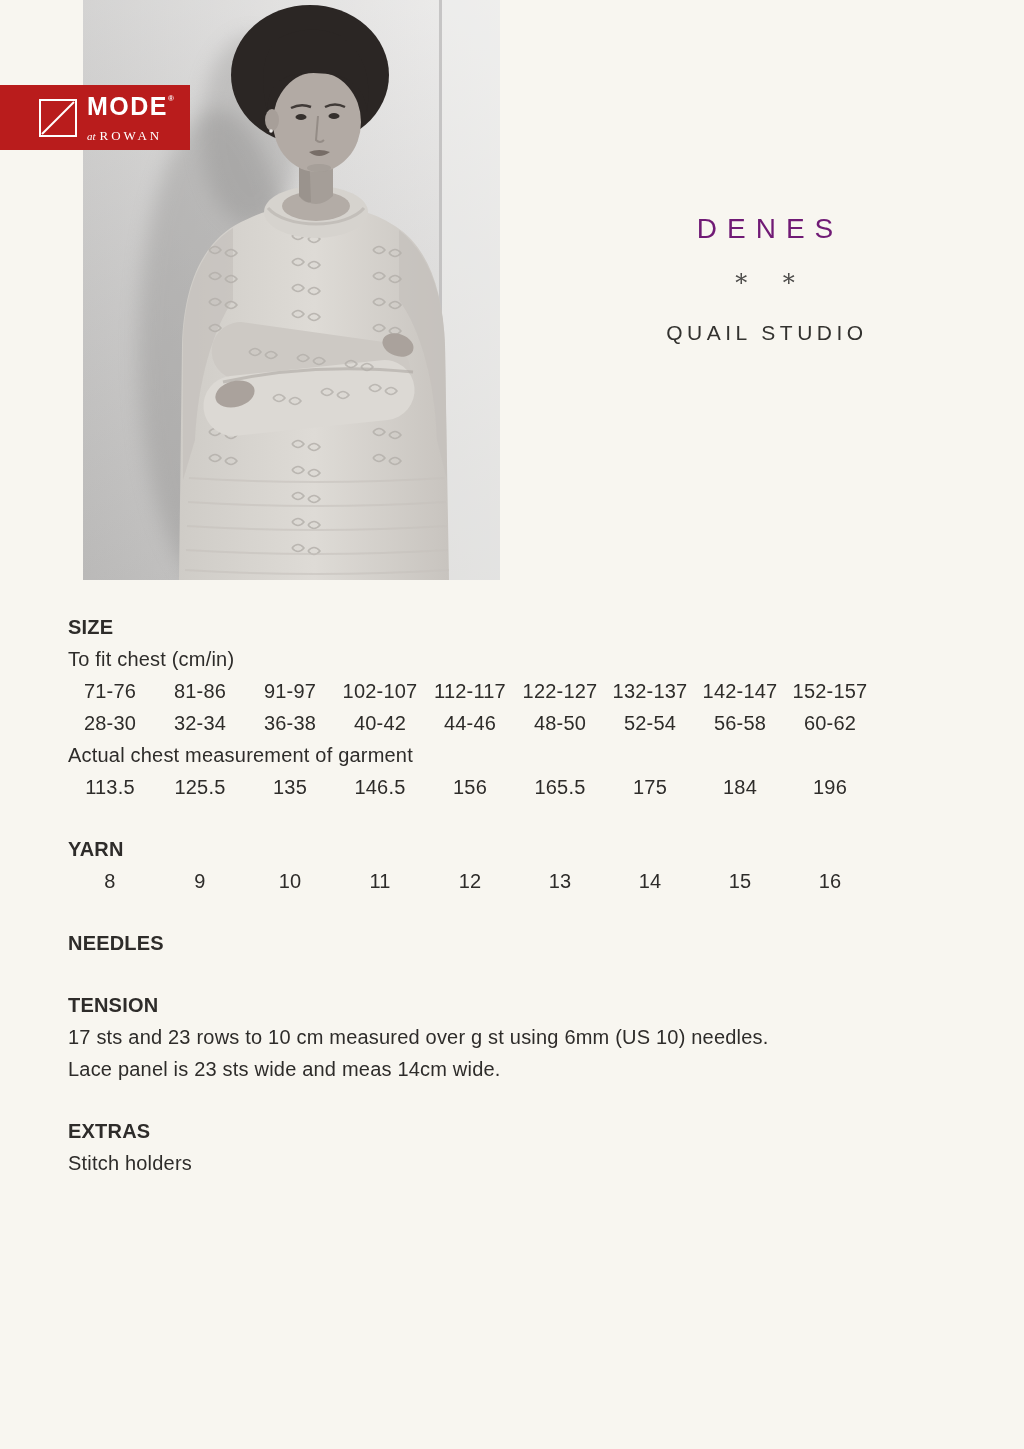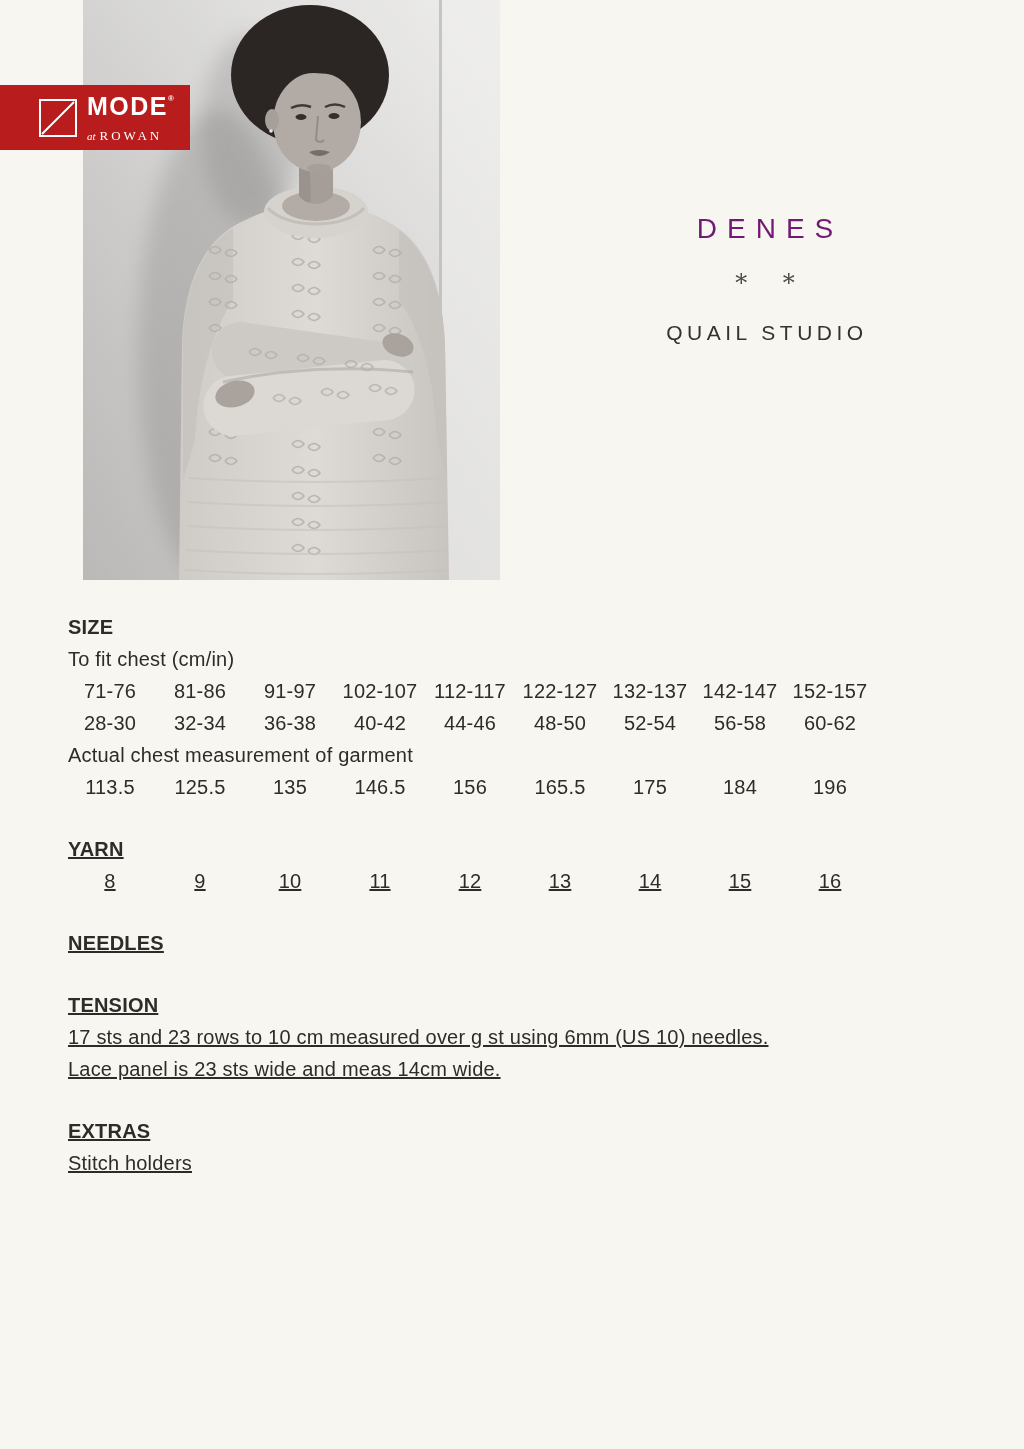--- a/index.html
+++ b/index.html
@@ -39,21 +39,21 @@
   .title-block{position:absolute;left:640px;top:213px;width:250px;text-align:center;}
   .title{font-size:28px;letter-spacing:10px;color:#701a75;margin-left:10px;}
   .stars{margin-top:24px;font-family:"DejaVu Serif", serif;font-size:24px;letter-spacing:14px;color:#4c4b49;margin-left:14px;}
   .designer{margin-top:24px;font-size:21px;letter-spacing:4.5px;color:#33322f;margin-left:4px;}
 
   
   .content{position:absolute;left:68px;top:611px;width:860px;font-size:20px;line-height:32px;letter-spacing:0.2px;}
   .content p{margin:0;}
   .h{font-weight:700;}
   .b{font-weight:700;}
-  section + section{margin-top:30px;text-decoration:underline;}
+  section + section{margin-top:30px;}
   .num-row{
     display:grid;
     grid-template-columns:repeat(9,90px);
     margin-left:-3px;
     text-align:center;
   }
 </style>
 </head>
 <body>
 

